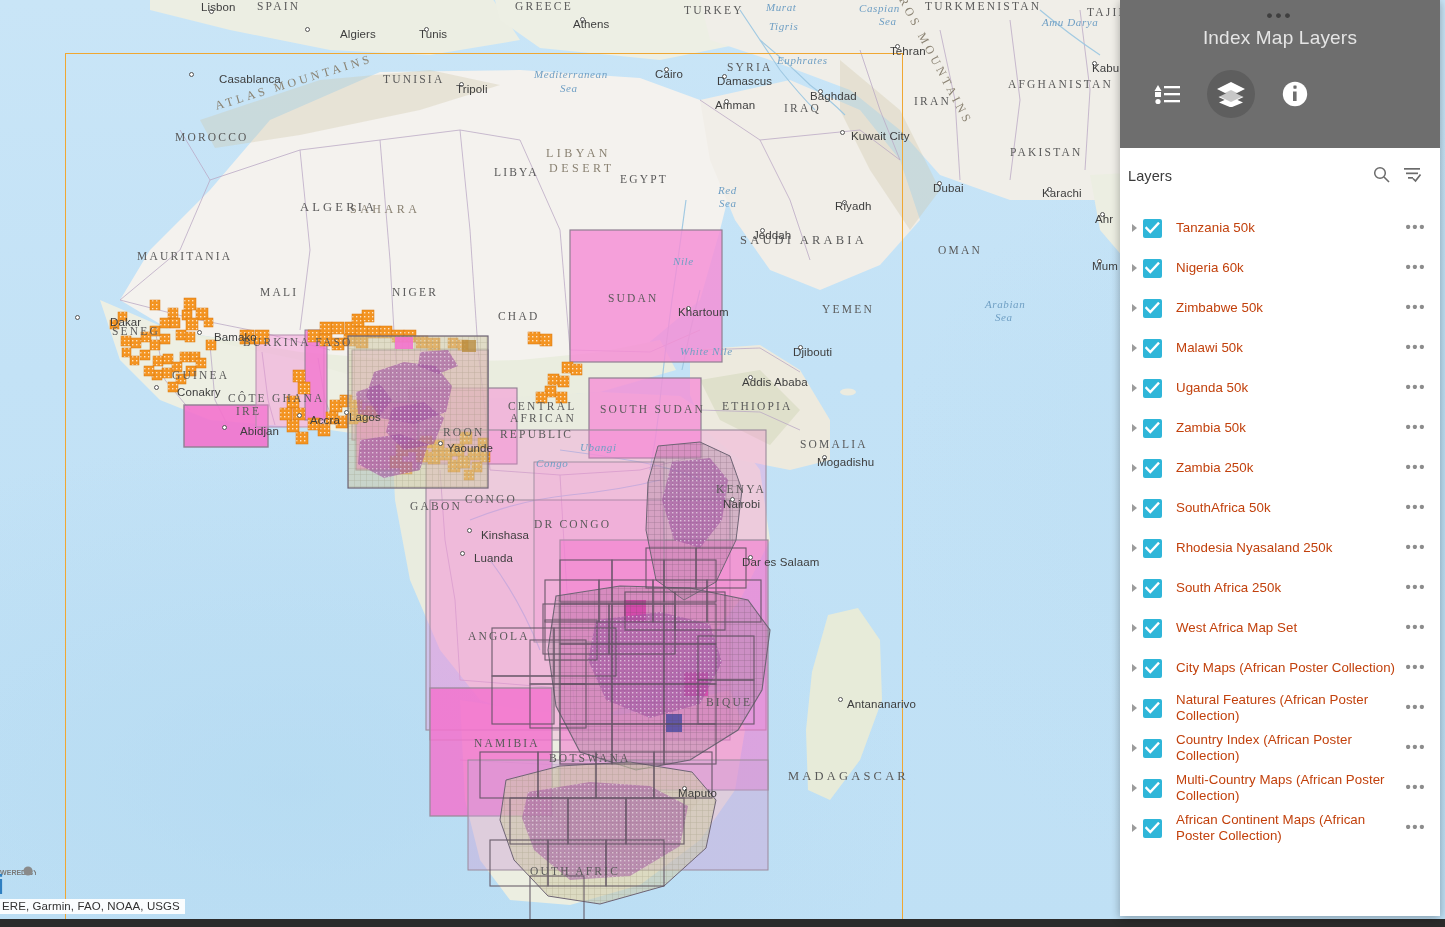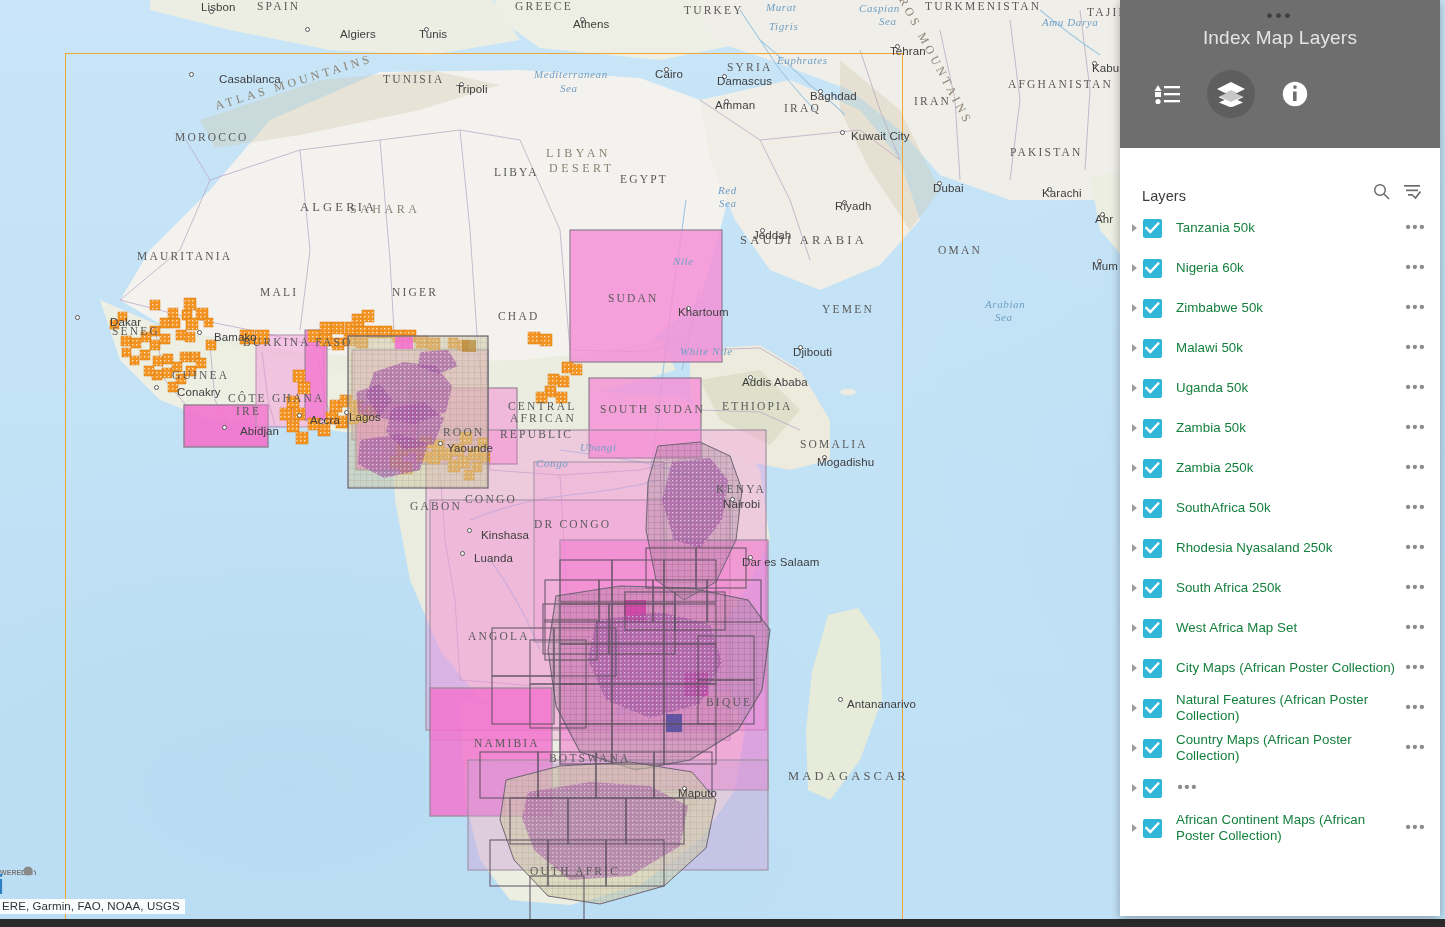--- a/index.html
+++ b/index.html
@@ -134,22 +134,22 @@
     display: flex; align-items: center; justify-content: center;
     border-radius: 50%;
     cursor: pointer;
   }
   .tool-btn.active { background: #5e5e5e; }
   .tool-btn svg { display: block; }
 
   #layers-bar {
     flex: 0 0 auto;
     height: 56px;
-    display: flex; align-items: flex-end;
-    padding: 0 18px 0 22px;
+    display: flex; align-items: center;
+    padding: 0 18px 0 8px;
     background: #fff;
   }
   #layers-bar-title {
     font-size: 14.5px; color: #3b3b3b; flex: 1;
     letter-spacing: 0.1px;
   }
   #layers-bar-actions { display: flex; align-items: center; gap: 13px; }
   .bar-icon { cursor: pointer; display: block; }
 
   #layer-list {
@@ -183,21 +183,21 @@
     background: #2fb6d9;
     border-radius: 2px;
     margin-right: 14px;
     position: relative;
     cursor: pointer;
   }
   .chk svg { position: absolute; left: 2px; top: 3px; }
   .layer-label {
     flex: 1 1 auto;
     font-size: 13.3px;
-    color: #15803d;
+    color: #c2410c;
     line-height: 16px;
     padding-right: 8px;
     letter-spacing: 0.05px;
   }
   .row-menu {
     flex: 0 0 22px;
     color: #8d8d8d;
     font-size: 15px;
     line-height: 8px;
     letter-spacing: 1.6px;
@@ -866,30 +866,31 @@
           <span class="layer-label">Natural Features (African Poster Collection)</span>
           <span class="row-menu">•••</span>
         </div>
         <div class="layer-row">
           <span class="expand-arrow"></span>
           <span class="chk">
             <svg width="15" height="13" viewBox="0 0 15 13" xmlns="http://www.w3.org/2000/svg">
               <polyline points="1.5,6 5.3,10 13.2,1.5" fill="none" stroke="#ffffff" stroke-width="2.4" stroke-linecap="square"></polyline>
             </svg>
           </span>
-          <span class="layer-label">Country Maps (African Poster Collection)</span>
-          <span class="row-menu">•••</span>
-        </div>
-        <div class="layer-row">
-          <span class="expand-arrow"></span>
-          <span class="chk">
-            <svg width="15" height="13" viewBox="0 0 15 13" xmlns="http://www.w3.org/2000/svg">
-              <polyline points="1.5,6 5.3,10 13.2,1.5" fill="none" stroke="#ffffff" stroke-width="2.4" stroke-linecap="square"></polyline>
-            </svg>
-          </span>
+          <span class="layer-label">Country Index (African Poster Collection)</span>
+          <span class="row-menu">•••</span>
+        </div>
+        <div class="layer-row">
+          <span class="expand-arrow"></span>
+          <span class="chk">
+            <svg width="15" height="13" viewBox="0 0 15 13" xmlns="http://www.w3.org/2000/svg">
+              <polyline points="1.5,6 5.3,10 13.2,1.5" fill="none" stroke="#ffffff" stroke-width="2.4" stroke-linecap="square"></polyline>
+            </svg>
+          </span>
+          <span class="layer-label">Multi-Country Maps (African Poster Collection)</span>
           <span class="row-menu">•••</span>
         </div>
         <div class="layer-row">
           <span class="expand-arrow"></span>
           <span class="chk">
             <svg width="15" height="13" viewBox="0 0 15 13" xmlns="http://www.w3.org/2000/svg">
               <polyline points="1.5,6 5.3,10 13.2,1.5" fill="none" stroke="#ffffff" stroke-width="2.4" stroke-linecap="square"></polyline>
             </svg>
           </span>
           <span class="layer-label">African Continent Maps (African Poster Collection)</span>

